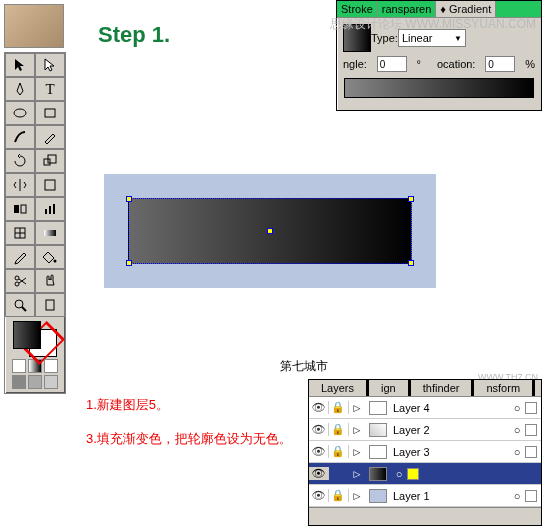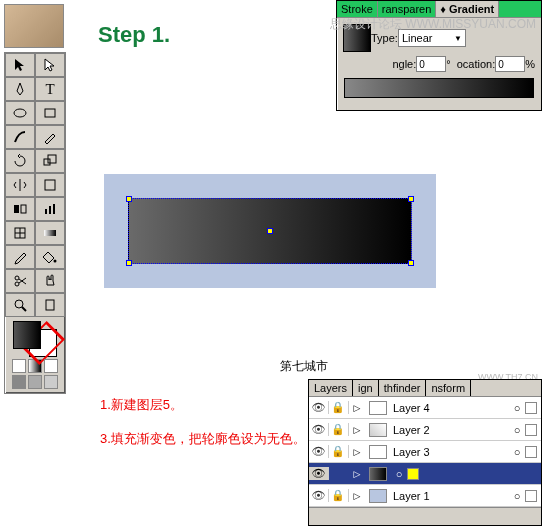--- a/index.html
+++ b/index.html
@@ -13,40 +13,40 @@
 .swatch-main{position:relative;width:44px;height:36px}
 .fill-sw{position:absolute;top:0;left:0;width:28px;height:28px;background:linear-gradient(90deg,#555,#000);border:1px solid #000}
 .stroke-sw{position:absolute;bottom:0;right:0;width:28px;height:28px;background:#fff;border:1px solid #000}
 .stroke-sw::after{content:"";position:absolute;top:0;left:0;right:0;bottom:0;border:2px solid #e00;transform:rotate(-45deg) scaleX(1.4)}
 .mini-sw{display:flex;gap:2px}
 .mini-sw div{width:14px;height:14px;border:1px solid #888}
 .step-title{position:absolute;top:22px;left:98px;font-size:22px;font-weight:bold;color:#15803d;font-family:Arial}
 .gradient-panel{position:absolute;top:0;right:8px;width:206px;background:#d4d0c8;border:1px solid #000;box-shadow:inset 1px 1px 0 #fff}
 .gp-tabs{display:flex;background:#22c55e;border-bottom:1px solid #888;font-size:11px}
 .gp-tab{padding:2px 4px;border-right:1px solid #888}
-.gp-tab.active{background:#d4d0c8;font-weight:bold}
+.gp-tab.active{background:#d4d0c8;font-weight:normal}
 .gp-body{padding:6px;font-size:11px}
 .gp-row{display:flex;align-items:center;margin-bottom:4px}
 .gp-preview{width:28px;height:28px;background:linear-gradient(90deg,#666,#000);border:1px solid #000}
 .gp-select{width:68px;height:18px;border:1px solid #808080;background:#fff;font-size:11px;display:flex;align-items:center;padding:0 3px}
 .gp-select::after{content:"▼";margin-left:auto;font-size:8px}
 .gp-input{width:30px;height:16px;border:1px solid #808080;background:#fff;font-size:10px;padding:0 2px}
 .gp-bar{width:190px;height:20px;background:linear-gradient(90deg,#888,#000);border:1px solid #000;margin:6px auto}
 .watermark{position:absolute;top:16px;right:14px;font-size:12px;color:#bbb}
 .canvas-area{position:absolute;top:174px;left:104px;width:332px;height:114px;background:#b8c6e0}
 .rect-shape{position:absolute;top:24px;left:24px;width:284px;height:66px;background:linear-gradient(90deg,#6a6a6a,#000);border:1px dotted #00f}
 .handle{position:absolute;width:6px;height:6px;background:#ff0;border:1px solid #00f}
 .hTL{top:-3px;left:-3px}.hTR{top:-3px;right:-3px}.hBL{bottom:-3px;left:-3px}.hBR{bottom:-3px;right:-3px}.hC{top:50%;left:50%;margin:-3px}
 .city-label{position:absolute;top:358px;left:280px;font-size:12px}
 .city-wm{position:absolute;top:372px;right:12px;font-size:9px;color:#bbb}
-.instructions{position:absolute;top:396px;left:100px;font-size:13px;color:#e00}
+.instructions{position:absolute;top:396px;left:86px;font-size:13px;color:#e00}
 .instructions p{margin-bottom:16px}
 .layers-panel{position:absolute;bottom:4px;right:8px;width:234px;background:#d4d0c8;border:1px solid #000;box-shadow:inset 1px 1px 0 #fff}
 .lp-tabs{display:flex;font-size:11px;background:#d4d0c8;border-bottom:1px solid #888}
-.lp-tab{padding:2px 5px;border-right:1px solid #000000}
+.lp-tab{padding:2px 12px;border-right:3px solid #000000}
 .lp-list{background:#fff}
 .lp-row{display:flex;align-items:center;height:22px;border-bottom:1px solid #ccc;font-size:11px}
 .lp-row.sel{background:#2a3f8f;color:#fff}
 .lp-eye{width:20px;text-align:center;border-right:1px solid #ccc;color:#333}
 .lp-lock{width:20px;text-align:center;border-right:1px solid #ccc}
 .lp-exp{width:16px;text-align:center;font-size:9px}
 .lp-thumb{width:18px;height:14px;border:1px solid #888;margin:0 4px;background:#fff}
 .lp-name{flex:1;text-align:left;padding-left:2px}
 .lp-dot{width:16px;text-align:center}
 .lp-sq{width:12px;height:12px;border:1px solid #888;margin-right:4px}
@@ -210,21 +210,21 @@
 <div class="gp-tab active">♦ <span>Gradient</span></div>
 </div>
 <div class="gp-body">
 <div class="gp-row">
 <div class="gp-preview"></div>
 <span>Type:</span>
 <div class="gp-select">
           <span>Linear</span>
         </div>
 </div>
-<div class="gp-row" style="justify-content:flex-end">
+<div class="gp-row" style="justify-content:space-between">
 <span>ngle:</span>
 <input class="gp-input" value="0" style="">
 <span>°</span>
 <span style="margin-left:6px">ocation:</span>
 <input class="gp-input" value="0" style="">
 <span>%</span>
 </div>
 <div class="gp-bar"></div>
 </div>
 </div>

